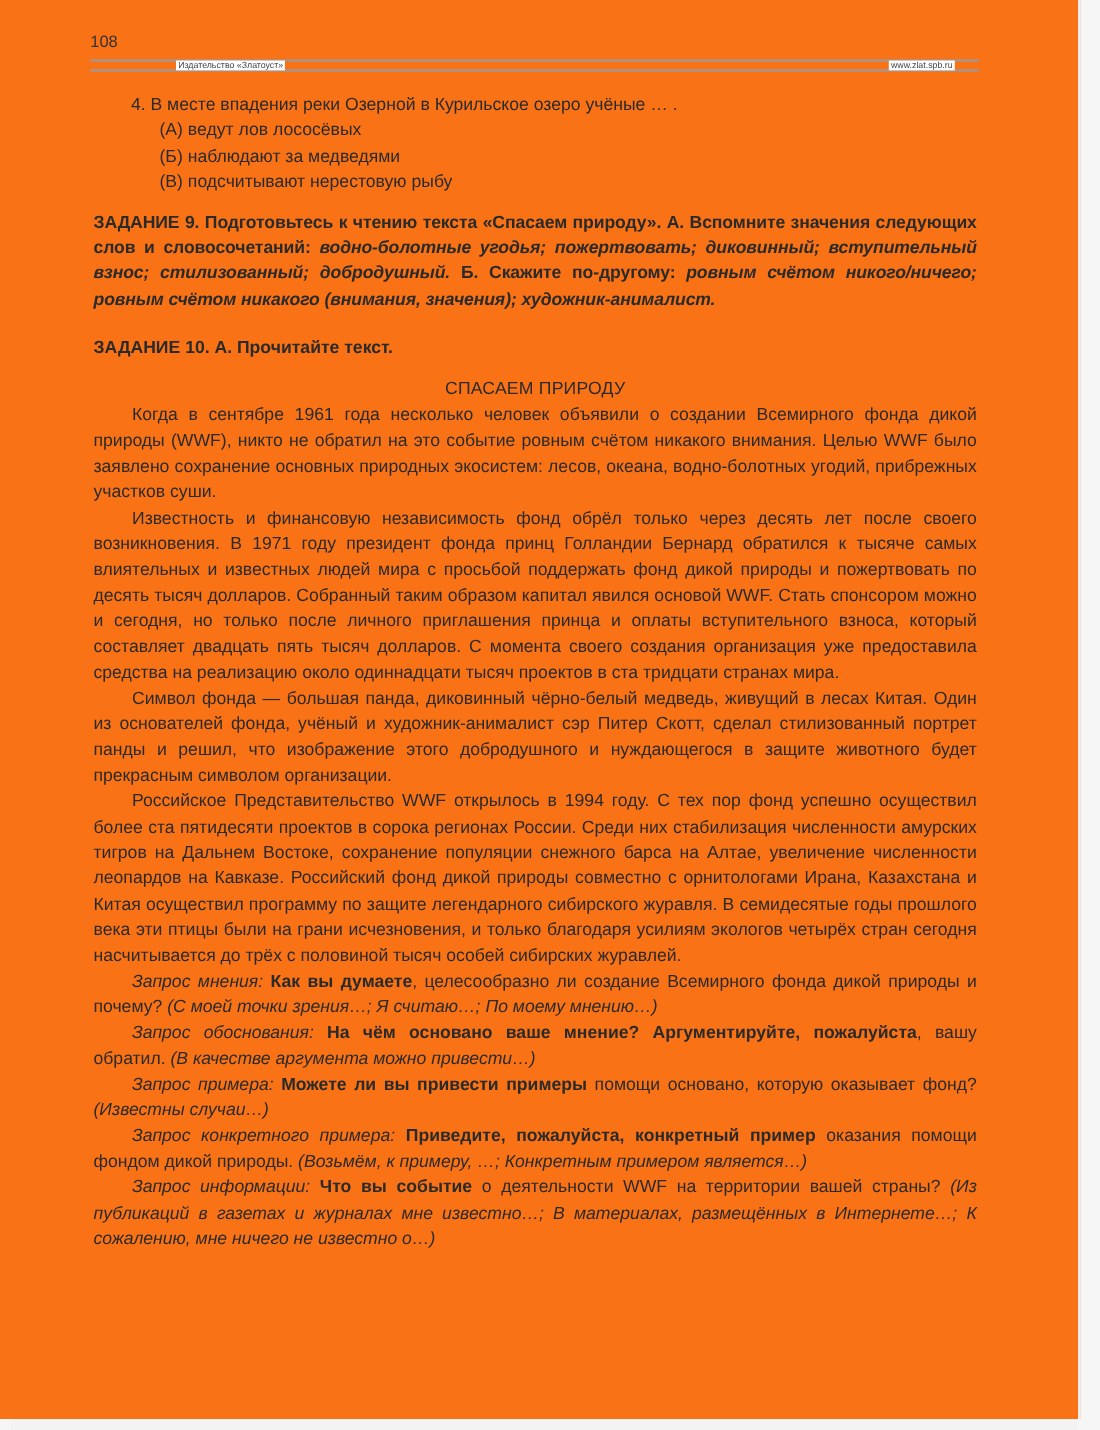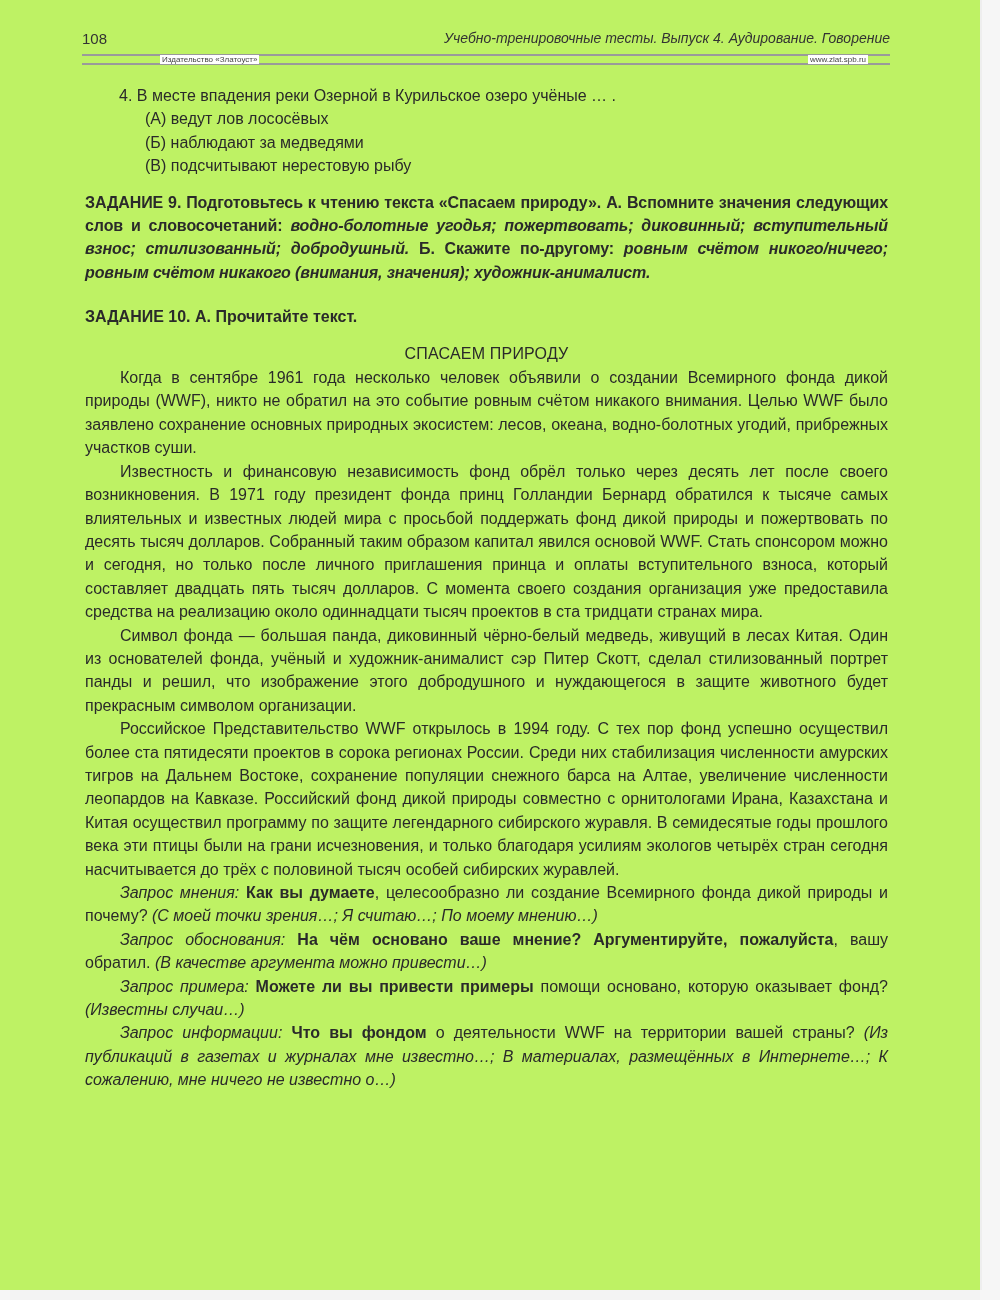--- a/index.html
+++ b/index.html
@@ -5,21 +5,21 @@
   html, body { margin: 0; padding: 0; }
   body {
     width: 1000px; height: 1300px; overflow: hidden;
     background: #f6f6f6;
     font-family: "Liberation Sans", sans-serif;
     color: #2a2a2a;
   }
   .page {
     position: absolute; left: 0; top: 0;
     width: 980px; height: 1290px;
-    background: #bef264;
+    background: #f97316;
     border-right: 2px solid #eeeeee;
   }
   .hdr-top {
     position: absolute; left: 82px; top: 30px; width: 808px; height: 20px;
   }
   .pg-num { position: absolute; left: 0; top: 0; font-size: 15px; color: #333; }
   .run-title { position: absolute; right: 0; top: 0; font-size: 14px; font-style: italic; color: #333; }
   .hdr-rule {
     position: absolute; left: 82px; top: 54px; width: 808px; height: 15px;
   }
@@ -49,21 +49,20 @@
     position: absolute; left: 10px; top: 1290px; width: 970px; height: 10px; background: #f3f3f3;
   }
 </style>
 </head>
 <body>
 
 <div class="page">
 
   <div class="hdr-top">
     <span class="pg-num">108</span>
-    <span class="run-title">Учебно-тренировочные тесты. Выпуск 4. Аудирование. Говорение</span>
   </div>
   <div class="hdr-rule">
     <div class="l1"></div>
     <div class="l2"></div>
     <span class="pub">Издательство «Златоуст»</span>
     <span class="url">www.zlat.spb.ru</span>
   </div>
 
   <div class="content">
 
@@ -82,17 +81,18 @@
 
     <p class="par">Когда в сентябре 1961 года несколько человек объявили о создании Всемирного фонда дикой природы (WWF), никто не обратил на это событие ровным счётом никакого внимания. Целью WWF было заявлено сохранение основных природных экосистем: лесов, океана, водно-болотных угодий, прибрежных участков суши.</p>
     <p class="par">Известность и финансовую независимость фонд обрёл только через десять лет после своего возникновения. В 1971 году президент фонда принц Голландии Бернард обратился к тысяче самых влиятельных и известных людей мира с просьбой поддержать фонд дикой природы и пожертвовать по десять тысяч долларов. Собранный таким образом капитал явился основой WWF. Стать спонсором можно и сегодня, но только после личного приглашения принца и оплаты вступительного взноса, который составляет двадцать пять тысяч долларов. С момента своего создания организация уже предоставила средства на реализацию около одиннадцати тысяч проектов в ста тридцати странах мира.</p>
     <p class="par">Символ фонда — большая панда, диковинный чёрно-белый медведь, живущий в лесах Китая. Один из основателей фонда, учёный и художник-анималист сэр Питер Скотт, сделал стилизованный портрет панды и решил, что изображение этого добродушного и нуждающегося в защите животного будет прекрасным символом организации.</p>
     <p class="par">Российское Представительство WWF открылось в 1994 году. С тех пор фонд успешно осуществил более ста пятидесяти проектов в сорока регионах России. Среди них стабилизация численности амурских тигров на Дальнем Востоке, сохранение популяции снежного барса на Алтае, увеличение численности леопардов на Кавказе. Российский фонд дикой природы совместно с орнитологами Ирана, Казахстана и Китая осуществил программу по защите легендарного сибирского журавля. В семидесятые годы прошлого века эти птицы были на грани исчезновения, и только благодаря усилиям экологов четырёх стран сегодня насчитывается до трёх с половиной тысяч особей сибирских журавлей.</p>
 
 
     <p class="req"><span class="ital">Запрос мнения: </span><b>Как вы думаете</b><span>, целесообразно ли создание Всемирного фонда дикой природы и почему? </span><span class="ital">(С моей точки зрения…; Я считаю…; По моему мнению…)</span></p>
     <p class="req"><span class="ital">Запрос обоснования: </span><b>На чём основано ваше мнение? Аргументируйте, пожалуйста</b><span>, вашу обратил. </span><span class="ital">(В качестве аргумента можно привести…)</span></p>
     <p class="req"><span class="ital">Запрос примера: </span><b>Можете ли вы привести примеры</b><span> помощи основано, которую оказывает фонд? </span><span class="ital">(Известны случаи…)</span></p>
-    <p class="req"><span class="ital">Запрос информации: </span><b>Что вы фондом</b><span> о деятельности WWF на территории вашей страны? </span><span class="ital">(Из публикаций в газетах и журналах мне известно…; В материалах, размещённых в Интернете…; К сожалению, мне ничего не известно о…)</span></p>
+    <p class="req"><span class="ital">Запрос конкретного примера: </span><b>Приведите, пожалуйста, конкретный пример</b><span> оказания помощи фондом дикой природы. </span><span class="ital">(Возьмём, к примеру, …; Конкретным примером является…)</span></p>
+    <p class="req"><span class="ital">Запрос информации: </span><b>Что вы событие</b><span> о деятельности WWF на территории вашей страны? </span><span class="ital">(Из публикаций в газетах и журналах мне известно…; В материалах, размещённых в Интернете…; К сожалению, мне ничего не известно о…)</span></p>
 
   </div>
 </div>
 <div class="bottom-bar"></div>
 
 </body></html>

